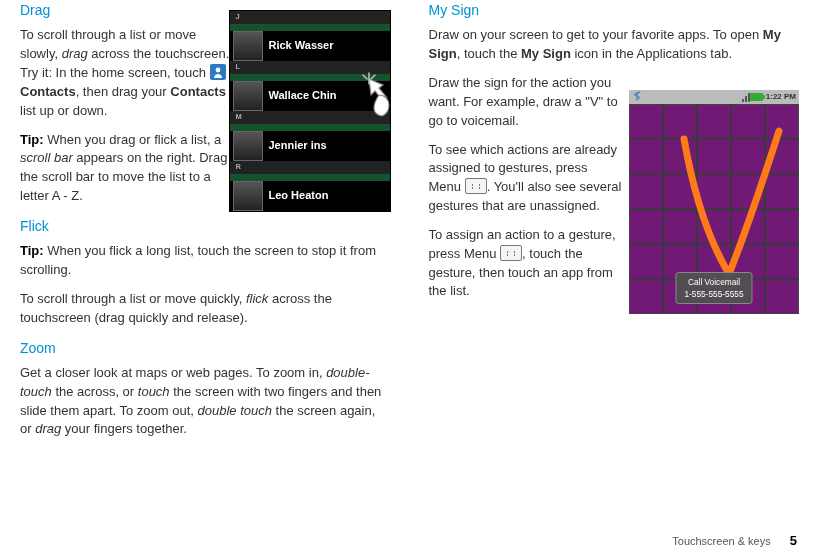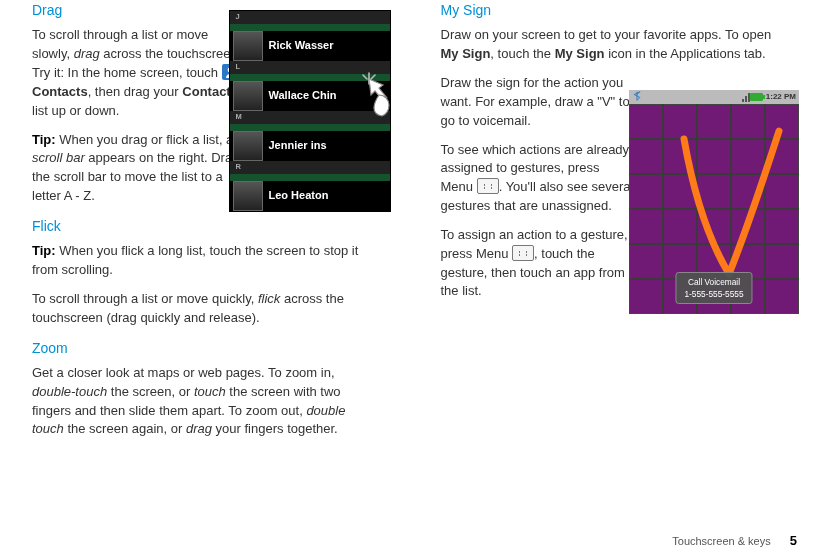--- a/index.html
+++ b/index.html
@@ -1,17 +1,17 @@
 <!DOCTYPE html>
 <html><head>
 <meta charset="utf-8">
 <style>
 html,body{margin:0;padding:0;font-family:Arial,Helvetica,sans-serif;color:#333;background:#fff}
 .page{position:relative;width:817px;height:558px;display:flex}
-.col{width:50%;box-sizing:border-box;padding:0 32px;font-size:13px;line-height:1.45}
+.col{width:50%;box-sizing:border-box;padding:0 20px;font-size:13px;line-height:1.45}
 h2{font-size:14px;font-weight:400;color:#0091d6;margin:0 0 6px}
 p{margin:0 0 10px}
 .tip{color:#000000;font-weight:700}
 .italic{font-style:italic}
 .bold{font-weight:700}
 .contacts-icon{display:inline-block;width:16px;height:16px;background:#2b78c4;border-radius:2px;vertical-align:-3px;position:relative}
 .contacts-icon svg{position:absolute;top:1px;left:1px}
 .menu-icon{display:inline-block;width:20px;height:14px;border:1px solid #777;border-radius:2px;vertical-align:-3px;position:relative;background:#f5f5f5}
 .menu-icon::before{content:"";position:absolute;top:3px;left:3px;right:3px;bottom:3px;background:radial-gradient(circle at 25% 33%,#777 1px,transparent 1px),radial-gradient(circle at 75% 33%,#777 1px,transparent 1px),radial-gradient(circle at 25% 80%,#777 1px,transparent 1px),radial-gradient(circle at 75% 80%,#777 1px,transparent 1px)}
 .footer{position:absolute;bottom:10px;right:20px;font-size:11px;color:#555}
@@ -90,21 +90,21 @@
     </div>
 
     <div class="flick-sec">
       <h2>Flick</h2>
       <p><span class="tip">Tip:</span><span> When you flick a long list, touch the screen to stop it from scrolling.</span></p>
       <p><span>To scroll through a list or move quickly, </span><span class="italic">flick</span><span> across the touchscreen (drag quickly and release).</span></p>
     </div>
 
     <h2>Zoom</h2>
     <p>
-      <span>Get a closer look at maps or web pages. To zoom in, </span><span class="italic">double-touch</span><span> the screen, or </span><span class="italic">touch</span><span> the screen with two fingers and then slide them apart. To zoom out, </span><span class="italic">double touch</span><span> the screen again, or </span><span class="italic">drag</span><span> your fingers together.</span>
+      <span>Get a closer look at maps or web pages. To zoom in, </span><span class="italic">double-touch</span><span> the across, or </span><span class="italic">touch</span><span> the screen with two fingers and then slide them apart. To zoom out, </span><span class="italic">double touch</span><span> the screen again, or </span><span class="italic">drag</span><span> your fingers together.</span>
     </p>
   </div>
 
   <div class="col" style="position:relative">
     <h2>My Sign</h2>
     <p>
       <span>Draw on your screen to get to your favorite apps. To open </span><span class="bold">My Sign</span><span>, touch the </span><span class="bold">My Sign</span><span> icon in the Applications tab.</span>
     </p>
 
     <div style="width:195px">

